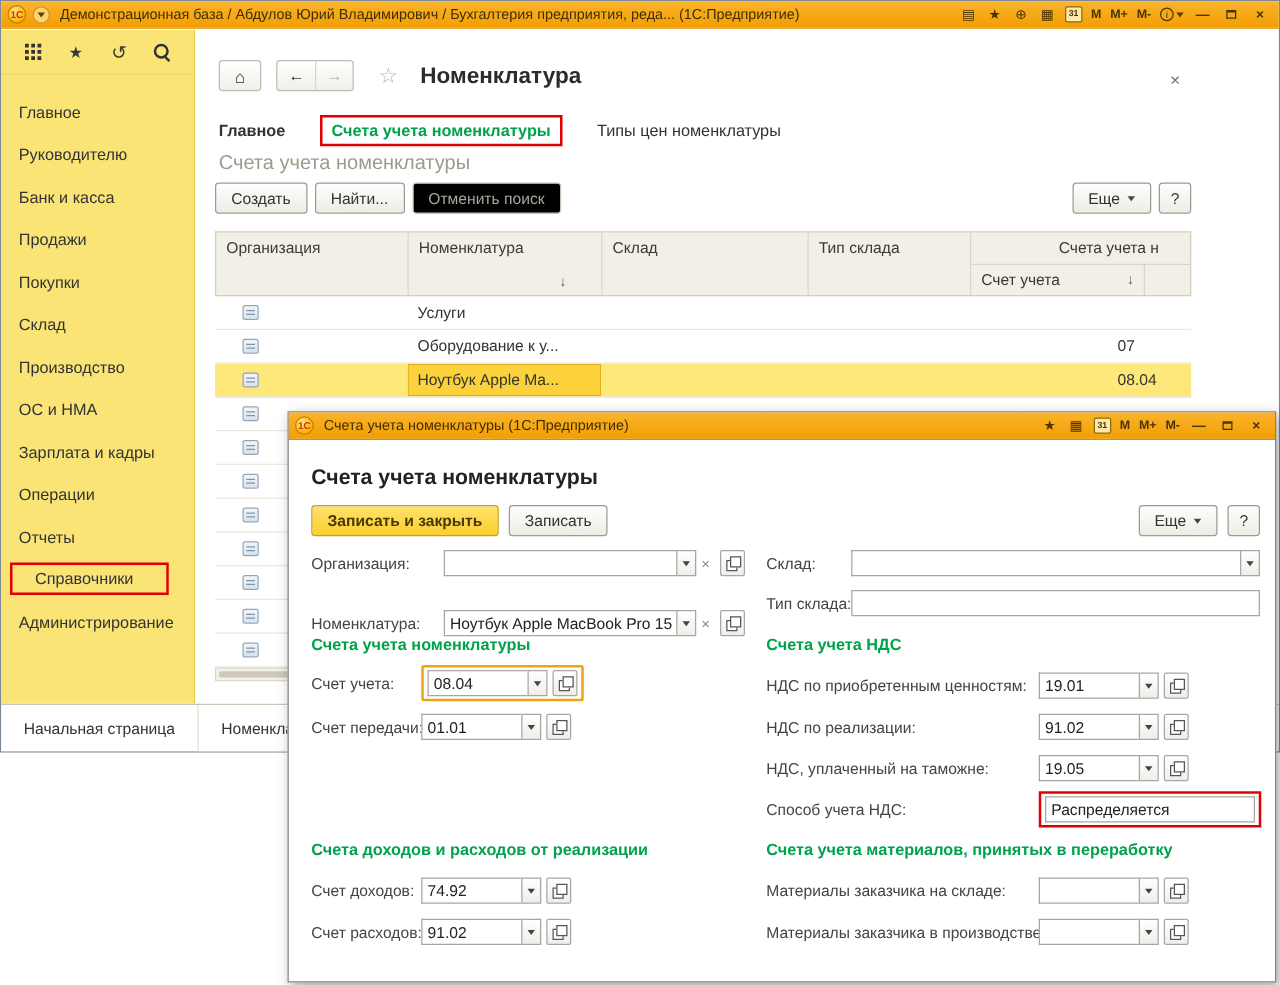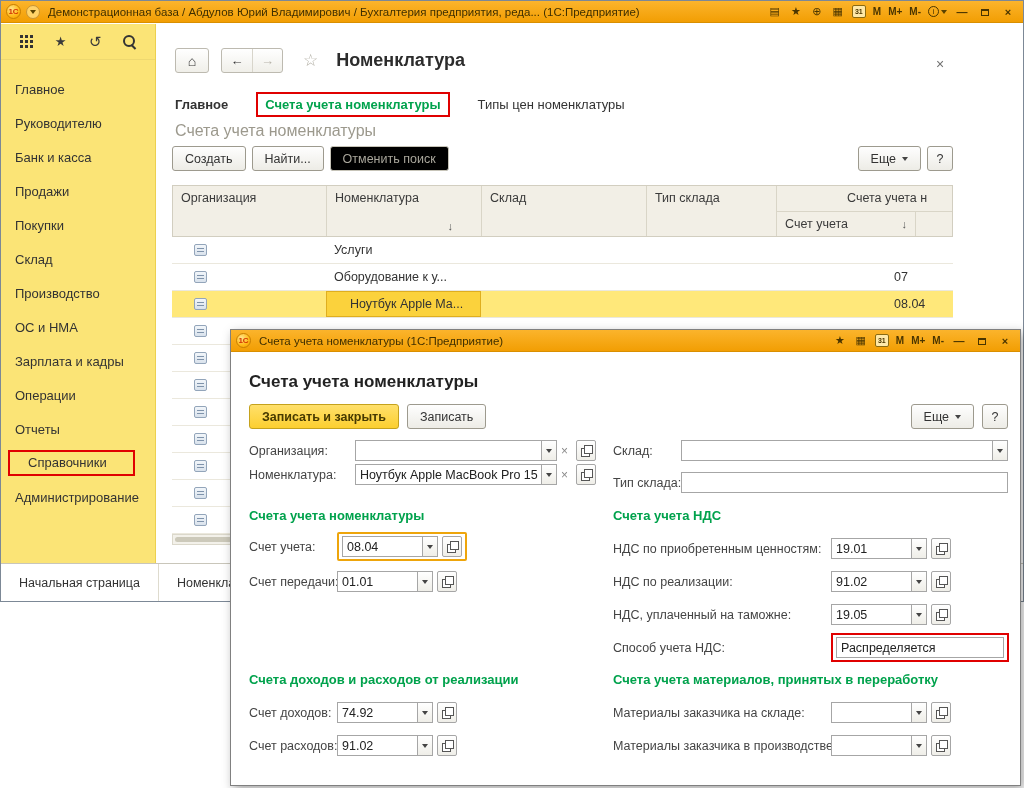--- a/index.html
+++ b/index.html
@@ -71,21 +71,21 @@
 .g5bottom{display:flex;flex:1}
 .g5sub{width:139px;border-right:1px solid #d9d5c7;padding:0 8px;display:flex;align-items:center}
 .g5sub .sort2{margin-left:auto;color:#555;font-size:11px}
 .g5rest{flex:1}
 .g-row{display:flex;height:27px;align-items:center;border-bottom:1px solid #ebe8dd}
 .rc{padding:0 8px;white-space:nowrap;overflow:hidden;height:100%;display:flex;align-items:center}
 .rc.c1{padding-left:22px}
 .rc.c5{flex:1;padding-left:118px}
 .g-row.sel{background:#ffe87a}
 .g-row.sel .rc.c2{padding:0}
-.c2cell{background:#fbd23c;box-shadow:inset 0 0 0 1px #dfae1f;height:100%;display:flex;align-items:center;padding:0 24px;width:100%}
+.c2cell{background:#fbd23c;box-shadow:inset 0 0 0 1px #dfae1f;height:100%;display:flex;align-items:center;padding:0 8px;width:100%}
 .row-icon{display:inline-block;width:13px;height:12px;border:1px solid #93a5ba;background:linear-gradient(#f2f6fa,#d9e2ec);position:relative;border-radius:2px;flex:none}
 .row-icon::before{content:"";position:absolute;left:2px;top:3px;right:2px;height:1px;background:#7f93ab;box-shadow:0 3px 0 #7f93ab}
 .g-hscroll{position:absolute;left:15px;top:510px;width:781px;height:11px;background:#f3f1ea;border:1px solid #dbd8cb}
 .thumb{position:absolute;left:2px;top:2px;width:100px;height:5px;background:#ccc9ba;border-radius:3px}
 
 
 .bottom-tabs{position:absolute;left:0;bottom:0;width:100%;height:38px;border-top:1px solid #c9c6ba;background:#fff;display:flex;align-items:stretch}
 .btab{display:flex;align-items:center;padding:0 18px;font-size:12.5px;color:#333;border-right:1px solid #dedbce;white-space:nowrap}
 .btab.active-cut{background:linear-gradient(90deg,#fff 0,#fff 60%,#ffd64f 78%,#f7a600 100%);padding-right:36px}
 
@@ -406,21 +406,21 @@
   </div>
   <div class="drow" style="left:382px;top:108px">
     <span class="dlabel lw68">Склад:</span>
     <span class="combo">
       <span class="inputbox w311"></span>
       <span class="arrowbtn">
           <span class="i-down"></span>
         </span>
     </span>
   </div>
-  <div class="drow" style="left:18px;top:132px">
+  <div class="drow" style="left:18px;top:156px">
     <span class="dlabel lw106">Номенклатура:</span>
     <span class="combo">
       <span class="inputbox w186">Ноутбук Apple MacBook Pro 15</span>
       <span class="arrowbtn">
           <span class="i-down"></span>
         </span>
     </span>
     <span class="clearbtn">×</span>
     <span class="openbtn">
         <span class="i-open"></span>

